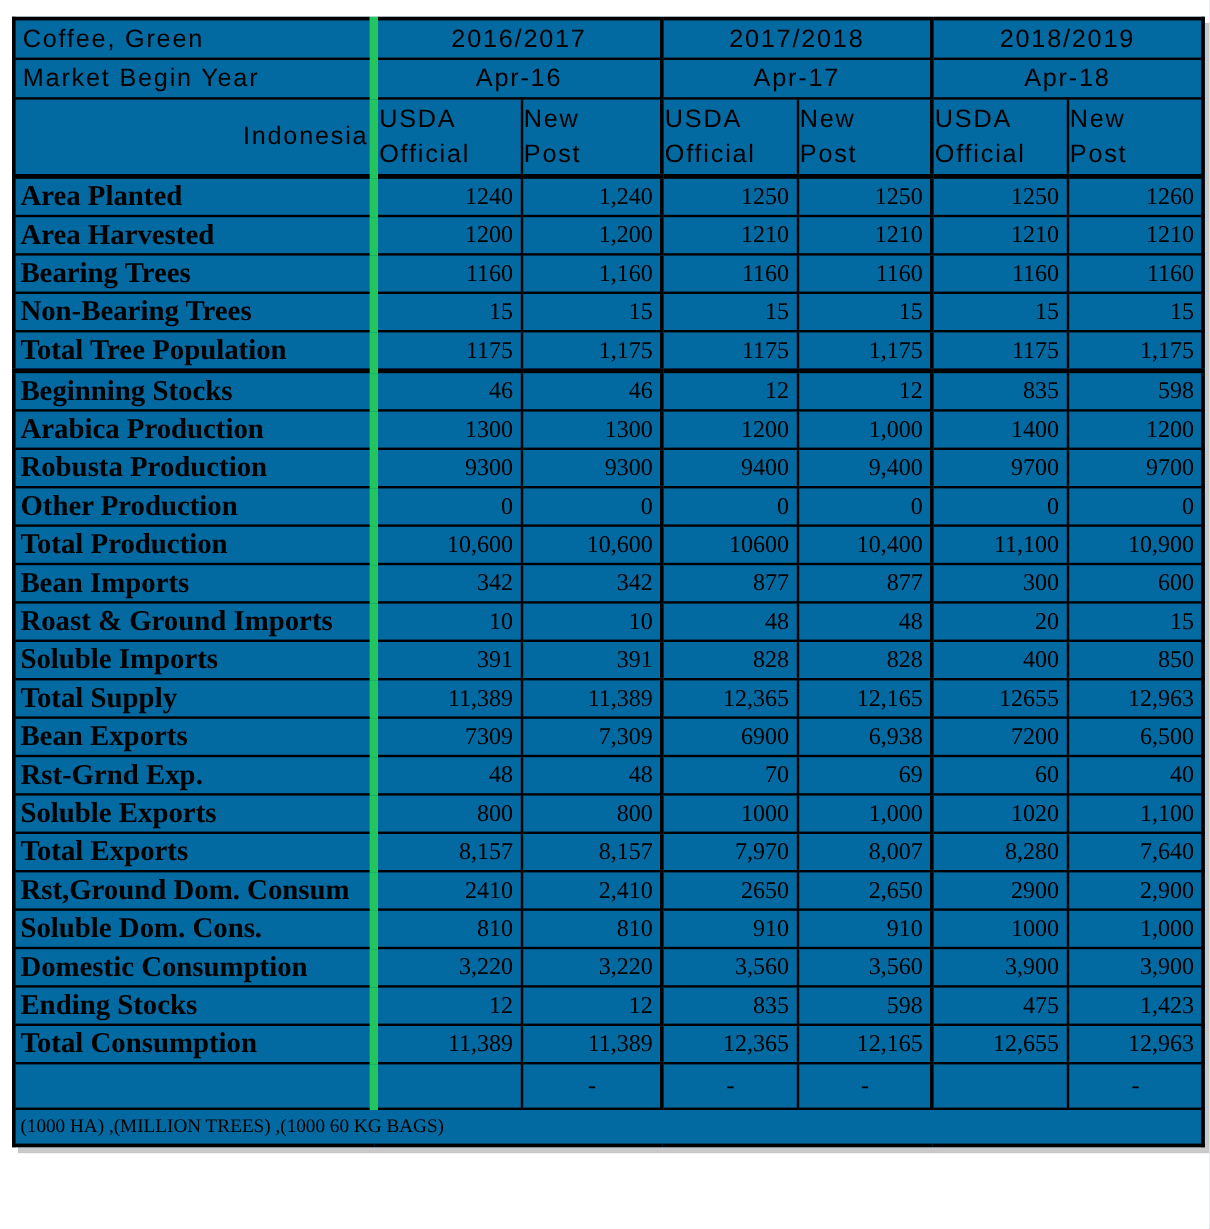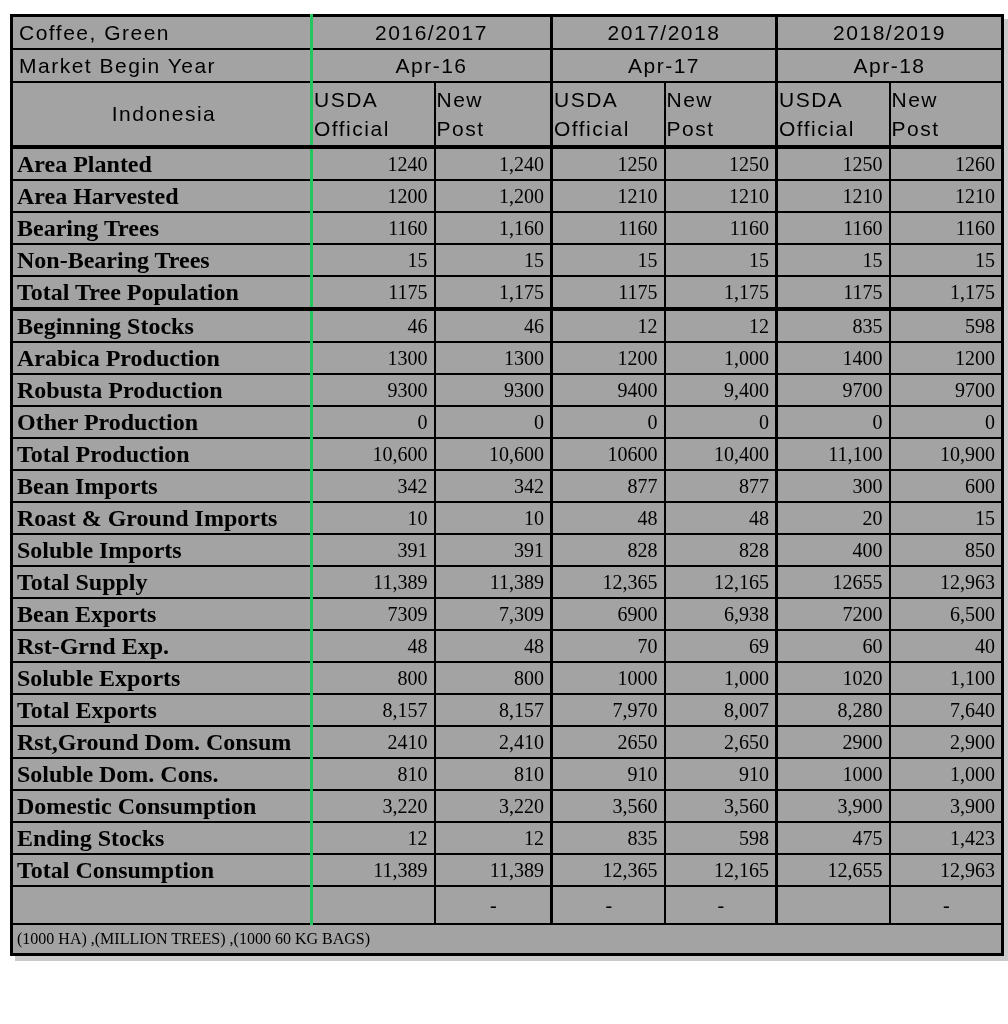--- a/index.html
+++ b/index.html
@@ -1,31 +1,31 @@
 <!DOCTYPE html>
 <html><head>
 <meta charset="utf-8">
 <style>
   html,body{margin:0;padding:0;background:#ffffff;}
   .page{position:relative;width:1008px;height:1024px;background:#ffffff;overflow:hidden;
         font-family:"Liberation Serif",serif;color:#000;}
   table.psd{position:absolute;left:10px;top:14px;width:991px;border-collapse:collapse;
-        table-layout:fixed;background:#a3a3a3;border:3px solid #000;
+        table-layout:fixed;background:#0369a1;border:3px solid #000;
         box-shadow:5px 5px 0 #c9c9c9;}
   td{border:2px solid #000;overflow:hidden;white-space:nowrap;}
   
   .sans{font-family:"Liberation Sans",sans-serif;font-size:21px;letter-spacing:1.5px;}
   .hrow1 td,.hrow2 td{height:29px;text-align:center;vertical-align:middle;}
   .hrow1 .lblcell,.hrow2 .lblcell{text-align:left;padding-left:6px;}
   .hrow3 td{height:60px;text-align:left;vertical-align:middle;border-bottom:4px solid #000;}
-  .hrow3 .lblcell{text-align:center;padding-left:6px;margin-top:30px;}
+  .hrow3 .lblcell{text-align:right;padding-left:6px;margin-top:30px;}
   .subline{line-height:29px;}
   
   .gsep{border-left:3px solid #000;}
-  .lblsep{border-left:3px solid #22c55e;}
+  .lblsep{border-left:7px solid #22c55e;}
   
   tbody td{height:28px;vertical-align:middle;}
   td.rowlbl{font-family:"Liberation Serif",serif;font-weight:bold;font-size:24px;
         padding-left:4px;text-align:left;}
   td.val{font-family:"Liberation Serif",serif;font-size:20px;text-align:right;
         padding-right:6px;}
   td.val.dash{text-align:center;padding-right:0;}
   tr.thick-top td{border-top:4px solid #000;margin-top:12px;}
   tr.blank-row td{height:34px;}
   

